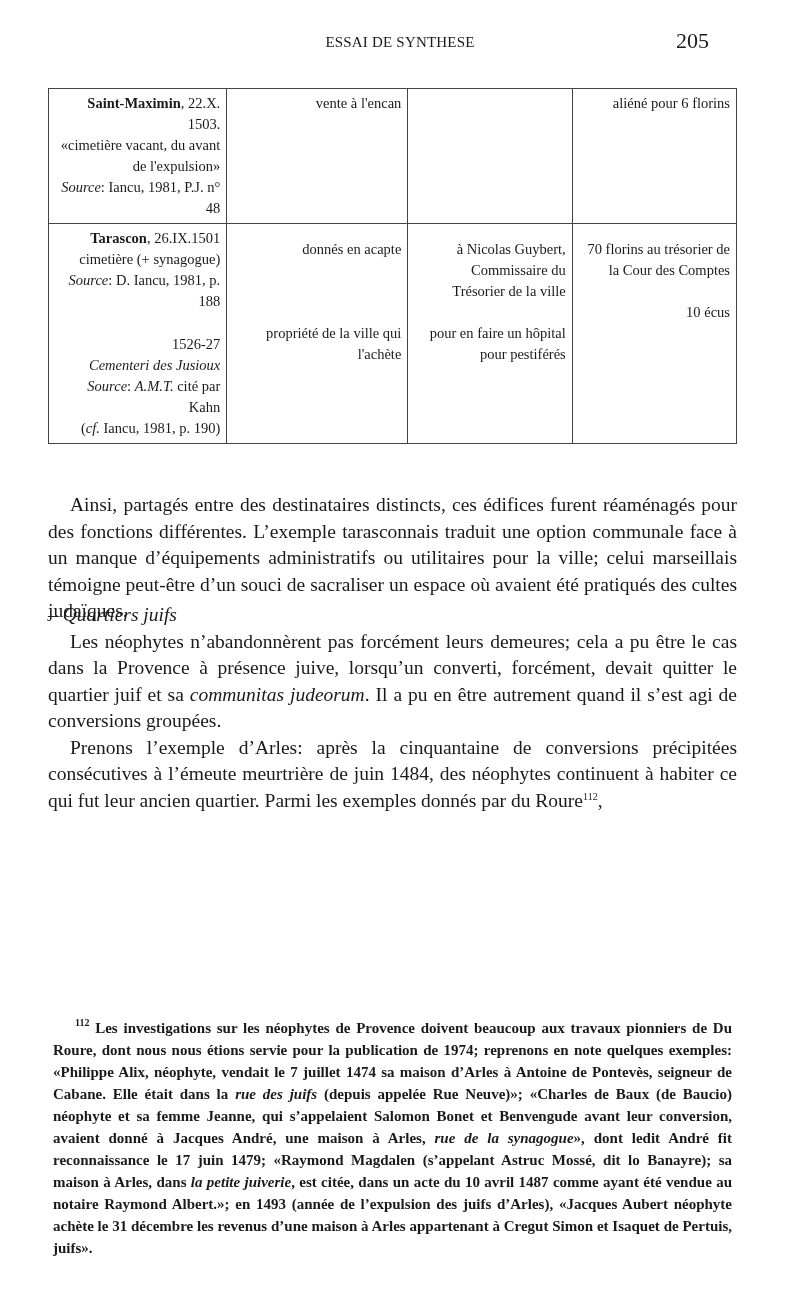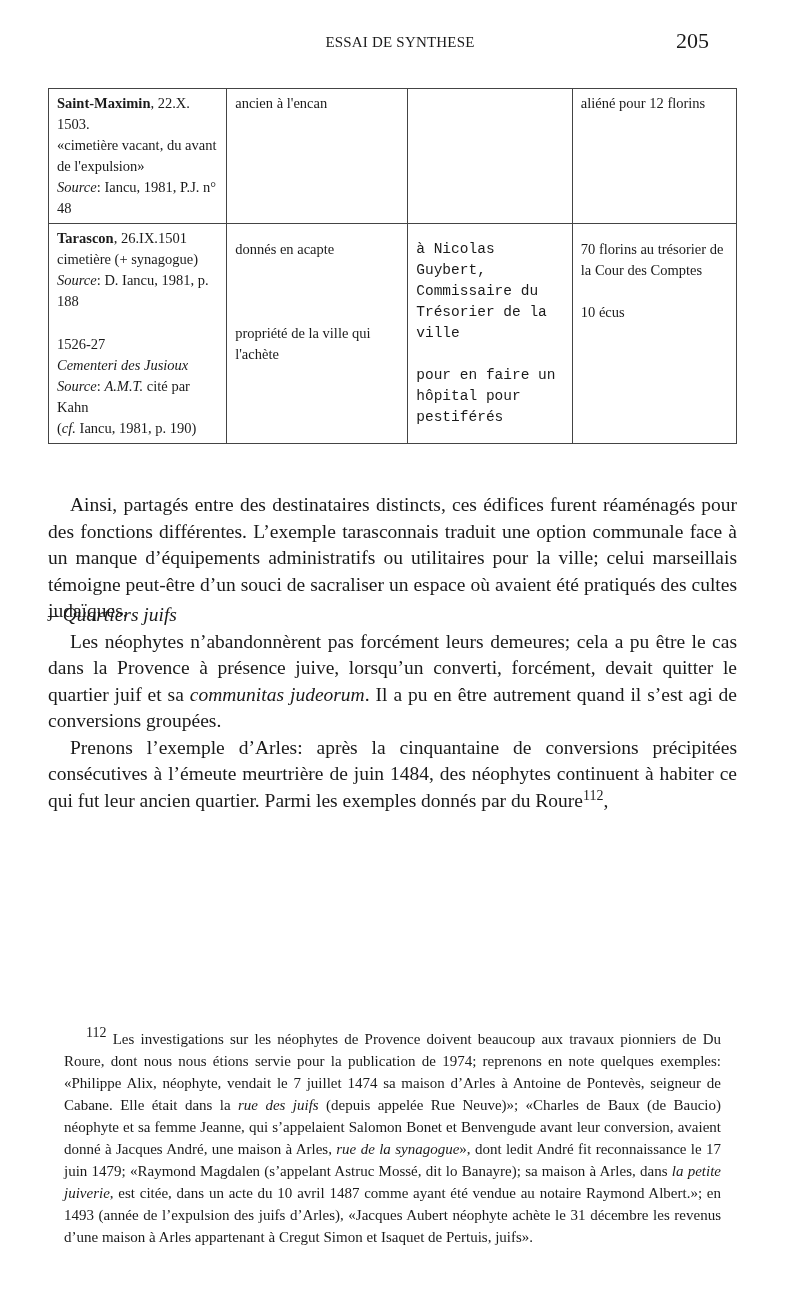--- a/index.html
+++ b/index.html
@@ -2,59 +2,59 @@
 <html><head>
 <meta charset="utf-8">
 <style>
   html, body { margin: 0; padding: 0; background: #ffffff; }
   body { width: 800px; height: 1301px; position: relative; overflow: hidden;
          font-family: "Liberation Serif", "DejaVu Serif", serif; color: #1a1a1a; }
   .running-head { position: absolute; top: 34px; left: 0; width: 800px; text-align: center;
                   font-size: 15px; letter-spacing: 0.2px; }
   .page-number { position: absolute; top: 28px; left: 676px; font-size: 22px; }
   table.doc-table { position: absolute; top: 88px; left: 48px; width: 689px;
-                    border-collapse: collapse; font-size: 14.5px; line-height: 21px; }
+                    border-collapse: collapse; font-size: 14.5px; line-height: 21px; text-align: right; }
   table.doc-table td { border: 1.5px solid #444; vertical-align: top; padding: 4px 6px 4px 8px; }
   td.c1 { width: 164px; }
   td.c2 { width: 167px; }
-  td.c3 { width: 150px; font-family: Liberation Mono, monospace; }
+  td.c3 { width: 150px; }
   td.c4 { width: 150px; }
   .gap { height: 22px; }
   .mid { padding-top: 40px; }
   .mid-block { display:block; margin-top: 11px; }
   b { font-weight: bold; }
   .body-text { position: absolute; left: 48px; width: 689px; font-size: 19.5px; line-height: 26.5px;
                text-align: justify; }
   .body-text p { margin: 0; text-indent: 22px; }
   .body-text p.noind { text-indent: 0; }
   #para1 { top: 492px; }
   #section { top: 602px; }
   .footnote { position: absolute; left: 48px; top: 1012px; width: 689px; font-size: 15px;
               line-height: 22px; text-align: justify; }
-  .footnote p { margin: 16px; text-indent: 22px; }
-  sup { font-size: 14px; vertical-align: 7px; line-height: 0; }
+  .footnote p { margin: 5px; text-indent: 22px; font-weight: bold; }
+  sup { font-size: 10px; vertical-align: 7px; line-height: 0; }
   i { font-style: italic; }
 </style>
 </head>
 <body>
 
 <div class="running-head">ESSAI DE SYNTHESE</div>
 <div class="page-number">205</div>
 
 <table class="doc-table">
   <tbody>
       <tr>
     <td class="c1">
       <b>Saint-Maximin</b><span>, 22.X. 1503.</span><br>
       <span>«cimetière vacant, du avant de l'expulsion»</span><br>
       <i>Source</i><span>: Iancu, 1981, P.J. n° 48</span>
     </td>
-    <td class="c2 mid">ancien à l'encan</td>
+    <td class="c2 mid">vente à l'encan</td>
     <td class="c3"></td>
-    <td class="c4 mid">aliéné pour 12 florins</td>
+    <td class="c4 mid">aliéné pour 6 florins</td>
   </tr>
   <tr>
     <td class="c1">
       <b>Tarascon</b><span>, 26.IX.1501</span><br>
       <span>cimetière (+ synagogue)</span><br>
       <i>Source</i><span>: D. Iancu, 1981, p. 188</span>
       <div class="gap"></div>
       <span>1526-27</span><br>
       <i>Cementeri des Jusioux</i><br>
       <i>Source</i>: <i>A.M.T.</i><span> cité par Kahn</span><br>

